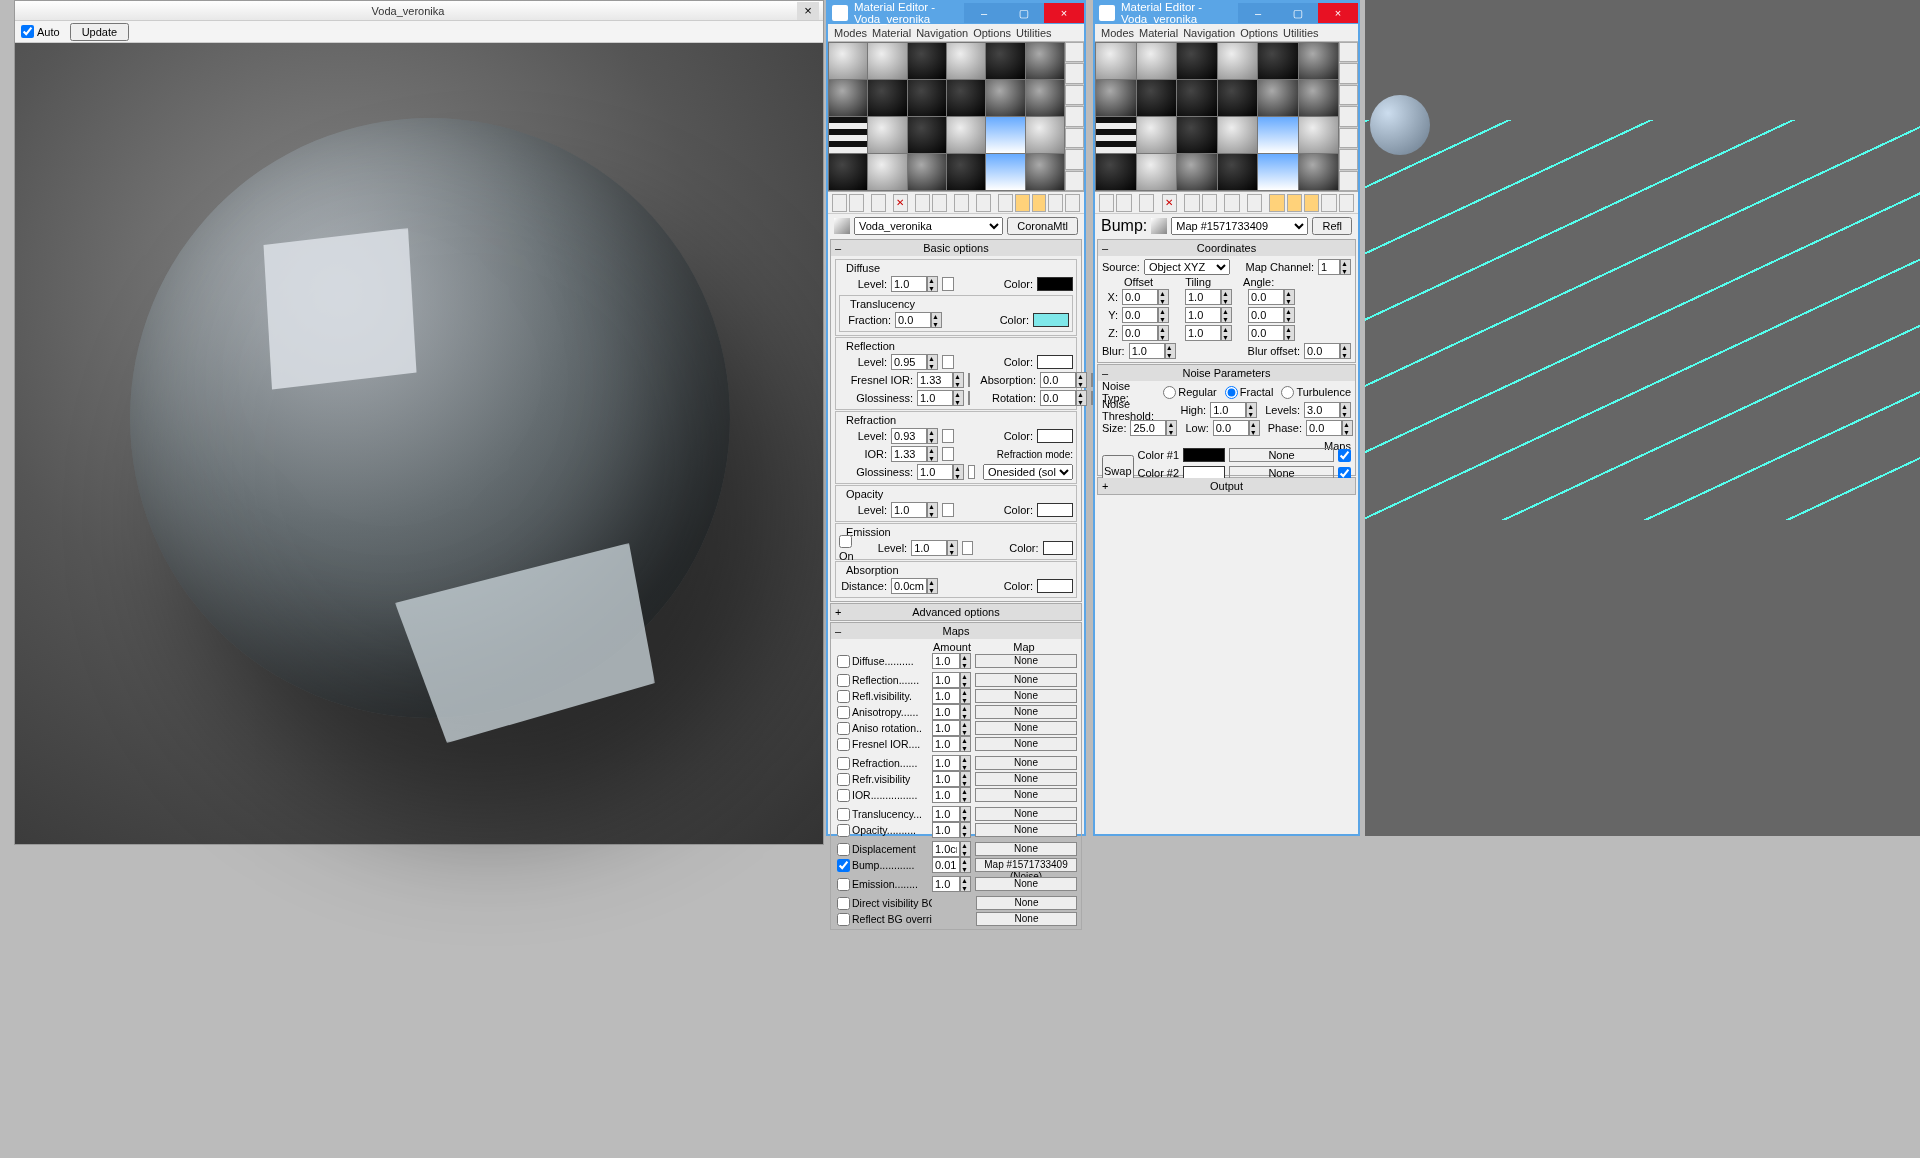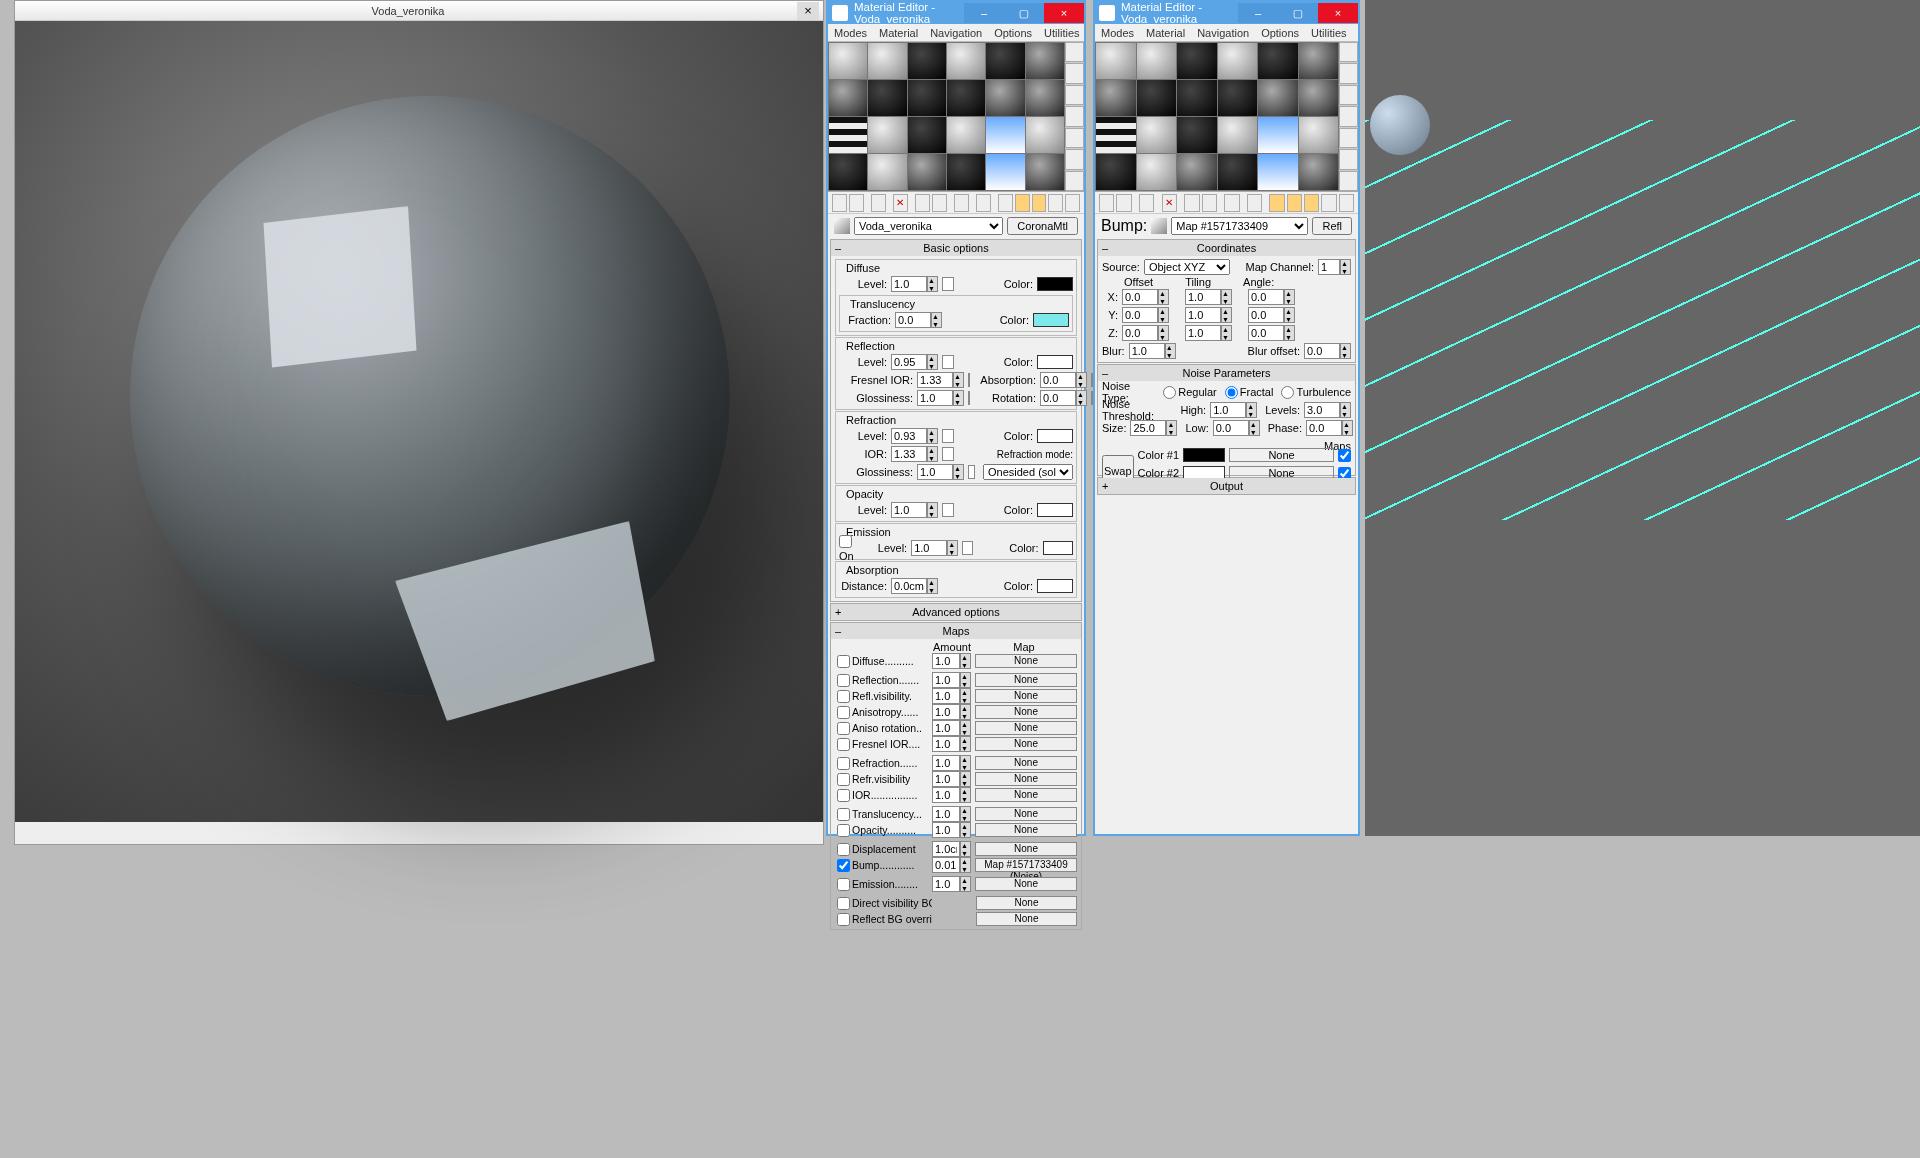--- a/index.html
+++ b/index.html
@@ -23,21 +23,21 @@
 
 .me { position: absolute; top: 0; width: 267px; height: 836px; background: #f0f0f0; border: 2px solid #5aa5e6; }
 .me.left { left: 826px; width: 260px;}
 .me.right { left: 1093px; width: 267px; }
 .me-title { height: 22px; background: #5aa5e6; display: flex; align-items: center; color: #fff; padding-left: 4px; }
 .me-title .ico { width: 16px; height: 16px; background: #fff; margin-right: 6px; border-radius: 2px;}
 .me-title .t { flex: 1; font-size: 11.5px; }
 .me-title .wb { width: 40px; height: 20px; text-align: center; line-height: 20px; }
 .me-title .min,.me-title .max { background:#4e98db; color:#fff;}
 .me-title .cls { background:#e81123; color:#fff;}
-.me-menu { height: 18px; display: flex; gap: 12px; padding: 0 6px; background: #f0f0f0; border-bottom: 1px solid #bbb; align-items:center;}
+.me-menu { height: 18px; display: flex; gap: 5px; padding: 0 6px; background: #f0f0f0; border-bottom: 1px solid #bbb; align-items:center;}
 .me-menu span { color:#333; cursor:default;}
 
 .swatches { display:flex; height:150px; border-bottom:1px solid #aaa;}
 .s-grid { display:grid; grid-template-columns: repeat(6, 1fr); grid-template-rows: repeat(4,1fr); gap:1px; background:#777; flex:1; padding:1px;}
 .s-grid .sw { background: radial-gradient(circle at 35% 30%, #aaa, #222); }
 .s-grid .sw.lite { background: radial-gradient(circle at 35% 30%, #eee, #888);}
 .s-grid .sw.blk { background: radial-gradient(circle at 35% 30%, #444, #000);}
 .s-grid .sw.sky { background: linear-gradient(#6af,#fff);}
 .s-grid .sw.str { background: repeating-linear-gradient(#111,#111 6px,#eee 6px,#eee 12px);}
 .s-side { width:19px; display:flex; flex-direction:column; gap:1px; background:#ccc;}
@@ -101,20 +101,27 @@
 
 <div class="bgstrip">
   <div class="diag"></div>
   <div class="sph"></div>
 </div>
 
 <div class="preview">
   <div class="preview-title">
     <span class="t">Voda_veronika</span>
     <span class="wx">×</span>
+  </div>
+  <div class="preview-bar">
+    <label>
+        <input type="checkbox" checked="" style=""> 
+        <span>Auto</span>
+      </label>
+    <button>Update</button>
   </div>
   <div class="render">
     <div class="sphere"></div>
     <div class="hl1"></div>
     <div class="hl2"></div>
   </div>
 </div>
 
 <div class="me left">
   <div class="me-title">

